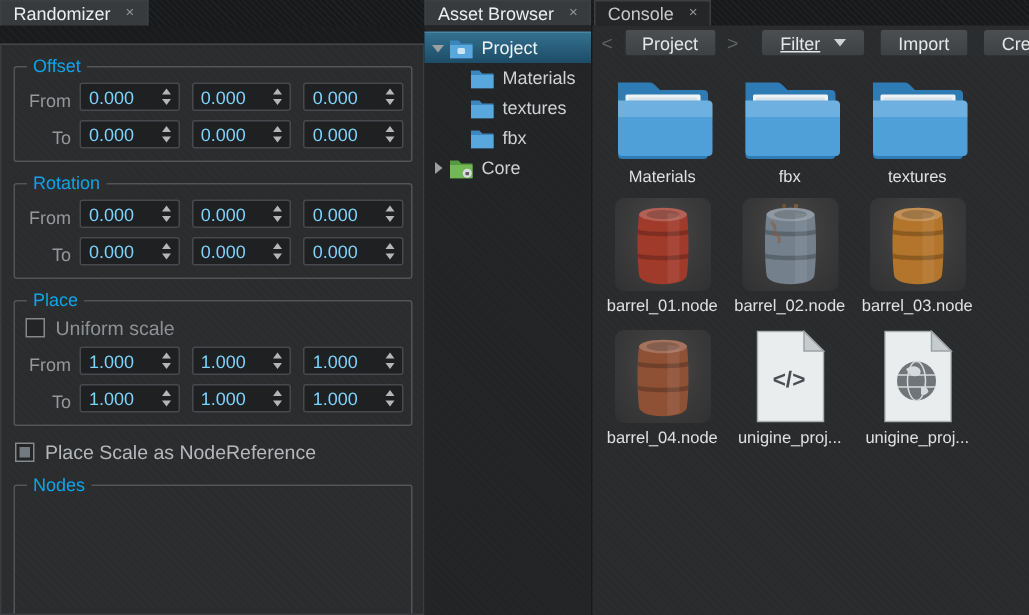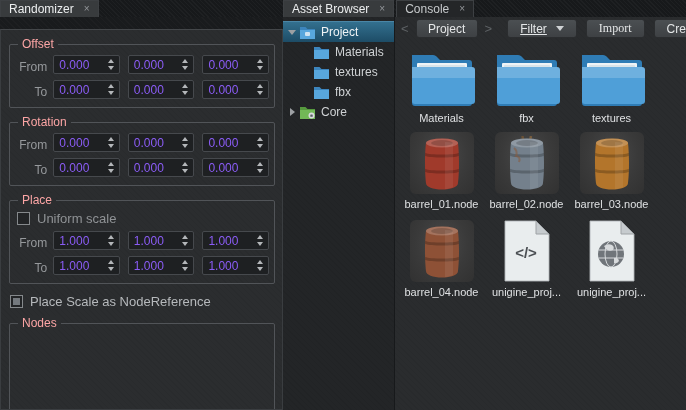--- a/index.html
+++ b/index.html
@@ -12,28 +12,28 @@
   .tab{height:17px;display:flex;align-items:center;padding:0 8px;font-size:12px;color:#c6c9cb;
        background:#242628;border:1px solid #3d4043;border-bottom:none;margin-right:2px;}
   .tab.active{background:#383b3d;color:#eceeef;}
   .tab-close{margin-left:10px;font-size:10px;color:#93969a;cursor:default;line-height:1;}
   
   #left{width:283px;display:flex;flex-direction:column;gap:12px;}
   #left-body{flex:1;background:#2b2d2f;border:1px solid #3a3d40;border-top:1px solid #44474a;
              background-image:repeating-linear-gradient(45deg,rgba(0,0,0,.05) 0 1px,transparent 1px 4px);
              padding:0 0 6px 0;overflow:hidden;}
   .group{position:relative;margin:14px 7px 0 8px;border:1px solid #515458;border-radius:2px;padding:10px 5px 6px 5px;}
-  .group-title{position:absolute;top:-8px;left:8px;background:#2b2d2f;padding:0 4px;font-size:12px;color:#fca5a5;}
+  .group-title{position:absolute;top:-8px;left:8px;background:#2b2d2f;padding:0 4px;font-size:12px;color:#0ea5e9;}
   .frow{display:flex;align-items:flex-end;margin-bottom:6px;}
   .frow:last-child{margin-bottom:2px;}
   .frow-label{width:34px;text-align:right;margin-right:6px;font-size:12px;color:#96999c;}
   .spin{display:flex;align-items:center;width:70px;height:19px;background:#1e2022;border:1px solid #46494d;
         border-radius:2px;margin-right:8px;}
   .spin:last-child{margin-right:0;}
-  .spin-val{flex:1;padding-left:5px;font-size:12px;color:#8b5cf6;}
+  .spin-val{flex:1;padding-left:5px;font-size:12px;color:#7dd3fc;}
   .spin-btns{width:13px;display:flex;flex-direction:column;align-items:center;gap:3px;padding-right:3px;cursor:default;}
   .tri-up{width:0;height:0;border-left:3.5px solid transparent;border-right:3.5px solid transparent;border-bottom:4px solid #b4b7ba;}
   .tri-dn{width:0;height:0;border-left:3.5px solid transparent;border-right:3.5px solid transparent;border-top:4px solid #b4b7ba;}
   .cbrow{display:flex;align-items:center;margin:0 0 5px 2px;}
   .checkbox{width:13px;height:13px;border:1px solid #85898c;background:#222426;margin-right:7px;position:relative;flex:none;}
   .checkbox.filled::after{content:"";position:absolute;left:2px;top:2px;right:2px;bottom:2px;background:#74797e;}
   .cb-label{font-size:13px;color:#8f9295;}
   .cb-label.bright{color:#b6b9bc;}
   #place-row{margin:10px 0 0 9px;}
   #nodes-group{height:116px;margin-top:14px;}
@@ -331,21 +331,21 @@
 
       <div id="content">
         <div id="toolbar">
           <span class="nav-arrow">&lt;</span>
           <button class="tb-btn path">Project</button>
           <span class="nav-arrow">&gt;</span>
           <button class="tb-btn" style="margin-left:8px;text-decoration:underline;">
             <span>Filter</span>
             <i class="dd-arrow"></i>
           </button>
-          <button class="tb-btn" style="margin-left:4px;font-family:Liberation Serif, serif;">Import</button>
+          <button class="tb-btn" style="margin-left:4px;">Import</button>
           <button class="tb-btn" style="margin-left:4px;">
             <span>Create</span>
 
           </button>
         </div>
 
         <div id="grid">
 
           <div class="tile">
             <div class="icon-box">

